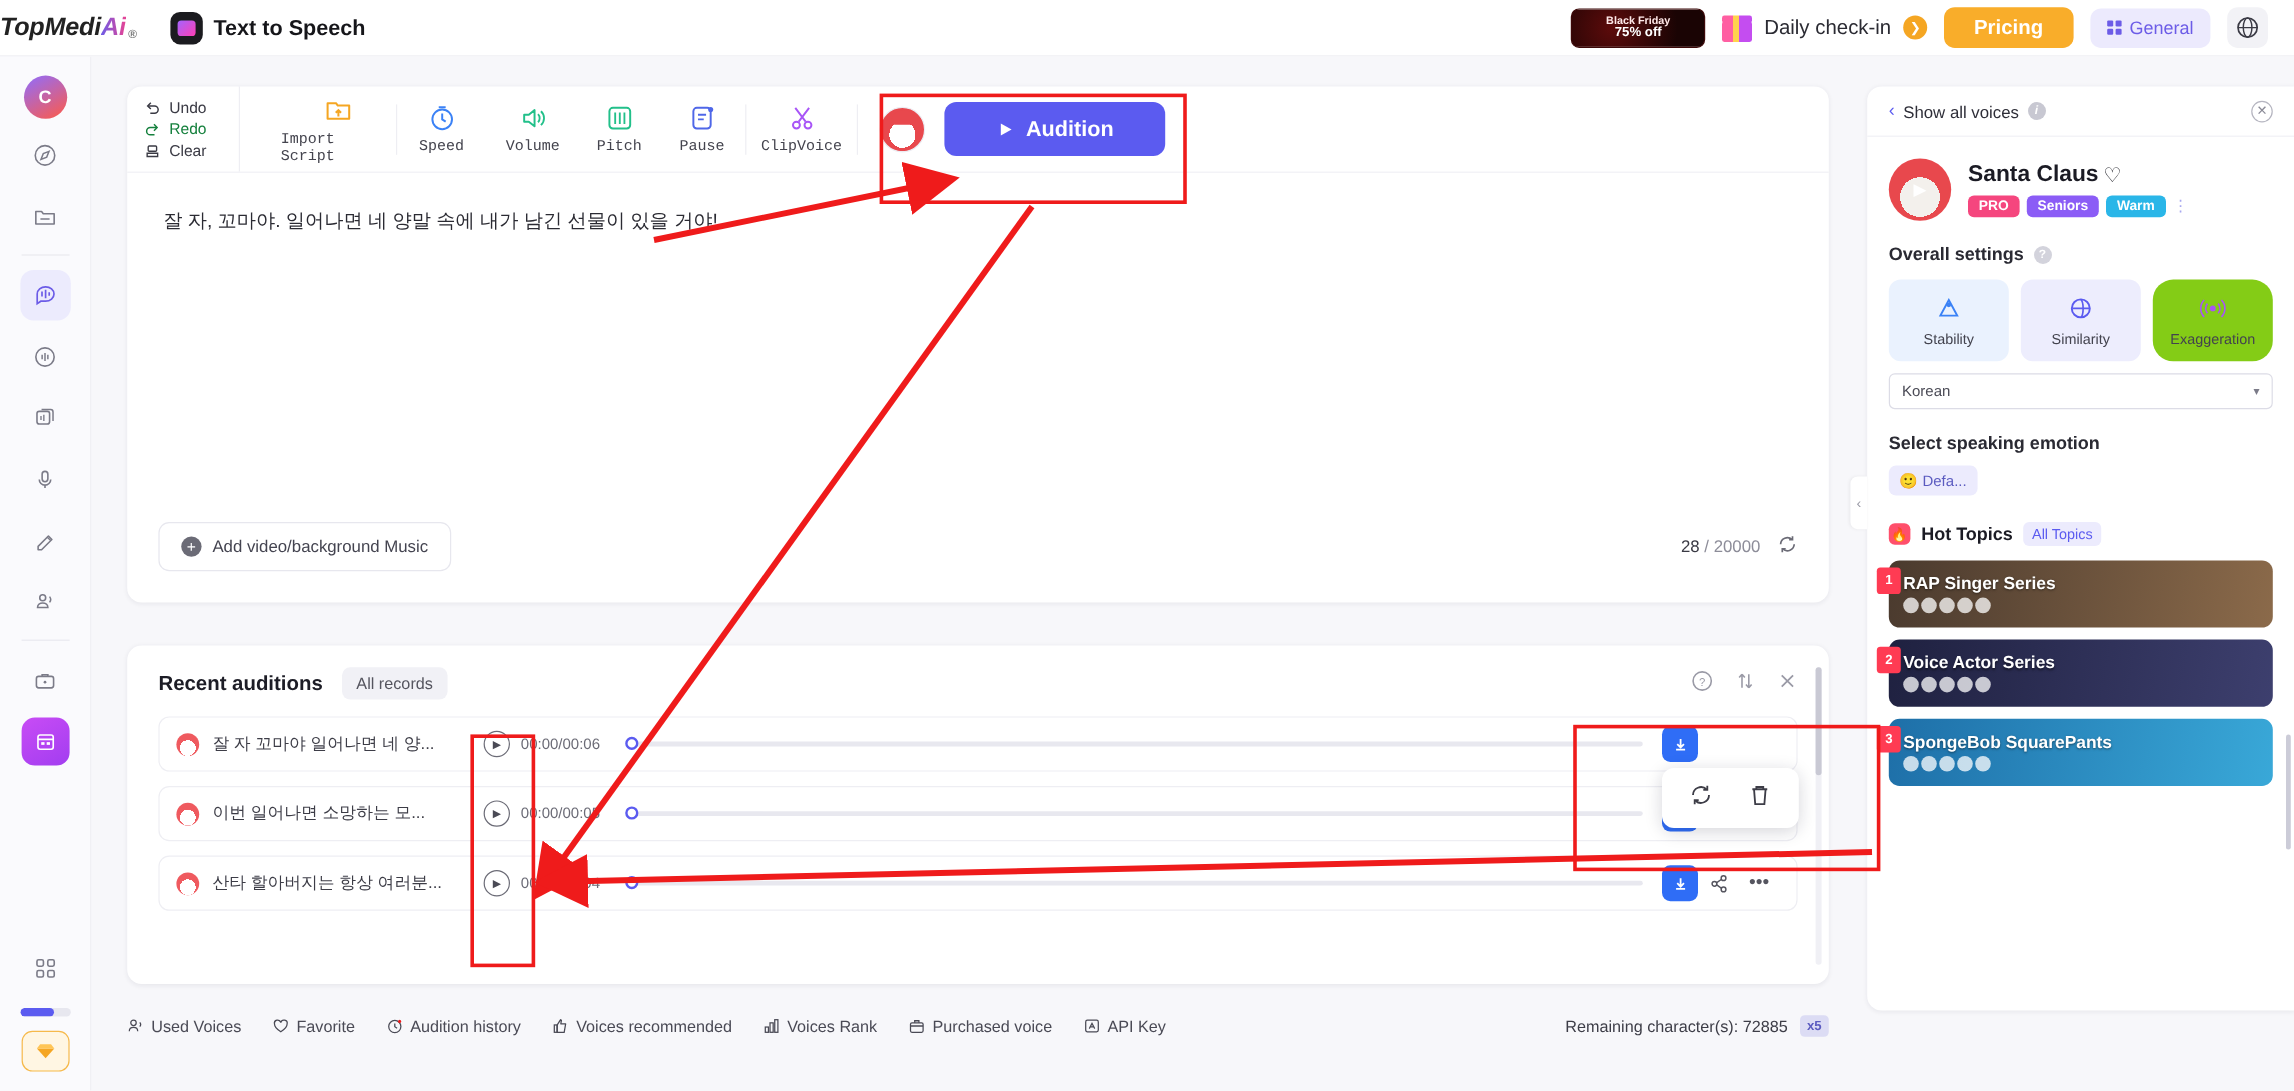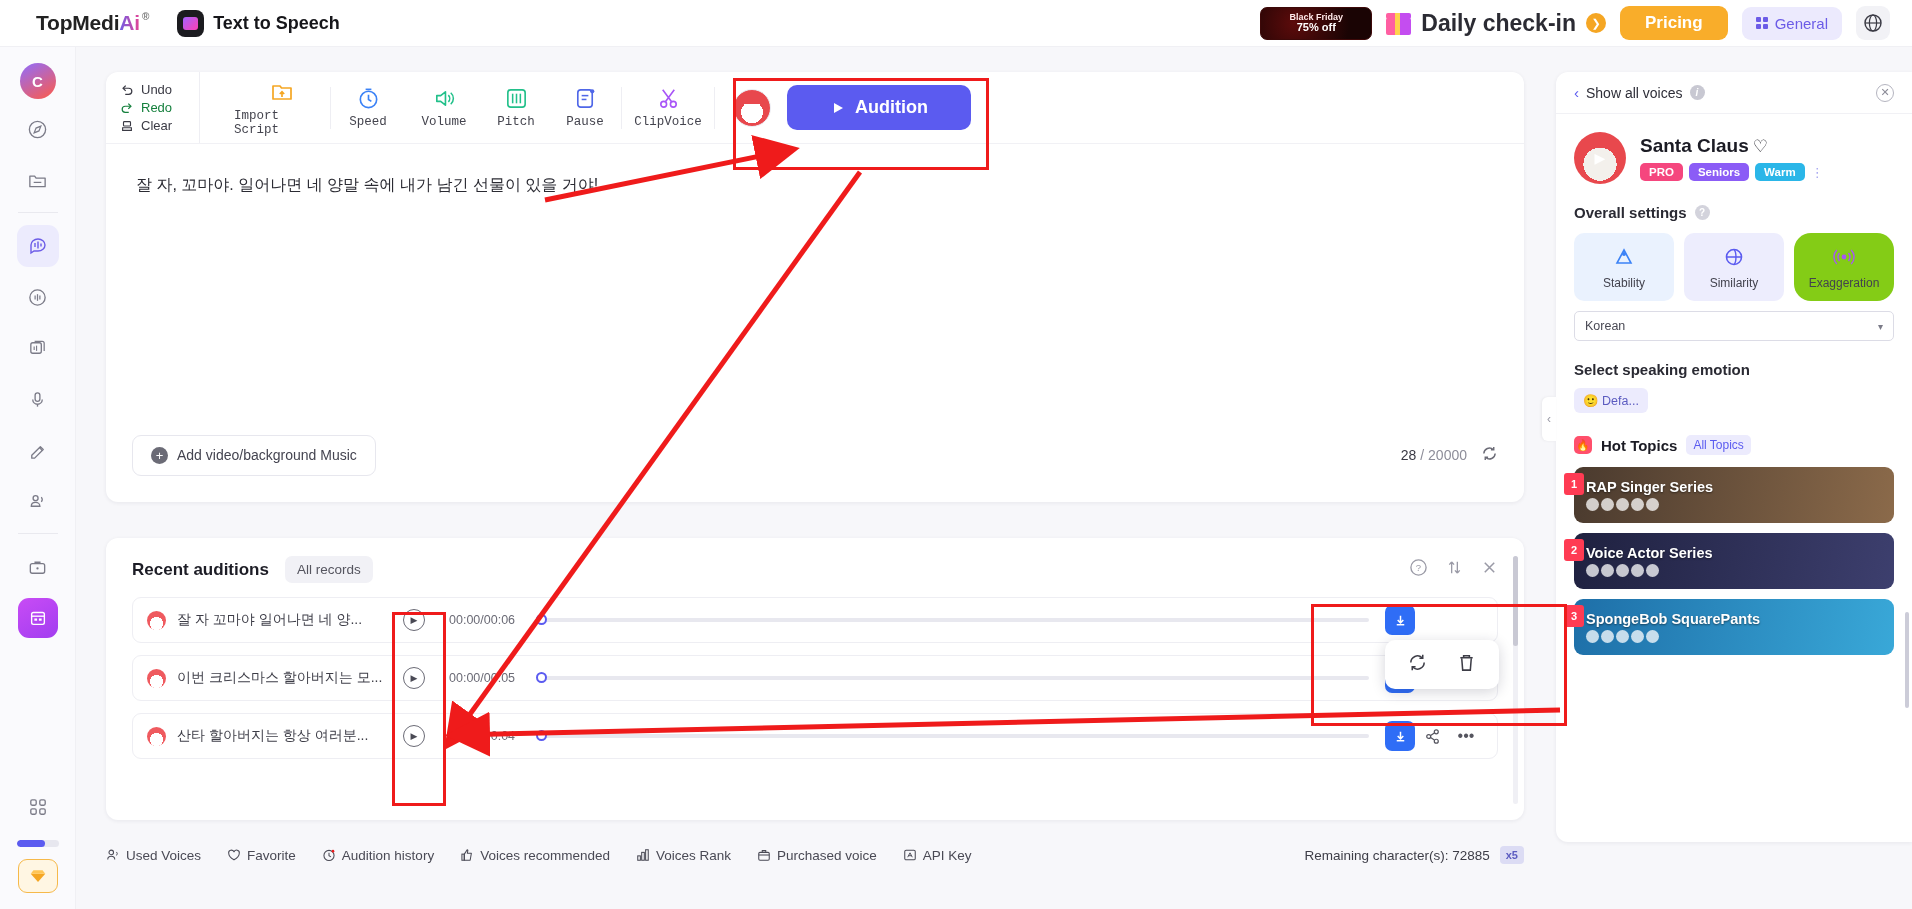--- a/index.html
+++ b/index.html
@@ -9,21 +9,21 @@
     background: #f7f7fa; overflow: hidden;
   }
   .app { position: relative; width: 1912px; height: 909px; }
 
   
   .header {
     position: absolute; top: 0; left: 0; width: 1912px; height: 47px;
     background: #fff; display: flex; align-items: center;
     border-bottom: 1px solid #f0f0f4; z-index: 5;
   }
-  .brand { display: flex; align-items: flex-start; margin-left: 36px; font-size: 21px; font-weight: 700; color: #222; letter-spacing: -0.2px; }
+  .brand { display: flex; align-items: flex-end; font-size: 21px; font-weight: 700; color: #222; letter-spacing: -0.2px; font-style: italic; }
   .brand .ai { background: linear-gradient(90deg,#6c5ce7,#e84393); -webkit-background-clip: text; background-clip: text; color: transparent; font-weight: 800; }
   .brand .reg { font-size: 10px; color: #777; margin-left: 2px; }
   .app-chip { display: flex; align-items: center; gap: 9px; margin-left: 28px; }
   .app-chip .sq {
     width: 27px; height: 27px; border-radius: 8px; background: #1b1b1f;
     display: flex; align-items: center; justify-content: center;
   }
   .app-chip .sq i { display:block; width:15px; height:13px; border-radius:3px;
     background: linear-gradient(135deg,#a463ff,#ff3fb4); }
   .app-chip .t { font-size: 18px; font-weight: 700; color: #16161a; }
@@ -35,21 +35,21 @@
     align-items: center; justify-content: center; color: #fff; line-height: 1.05;
   }
   .bf-badge .l1 { font-size: 9px; font-weight: 700; color: #ffe9e9; }
   .bf-badge .l2 { font-size: 11px; font-weight: 800; }
   .checkin { display: flex; align-items: center; gap: 10px; }
   .gift { width: 25px; height: 24px; position: relative; }
   .gift:before { content:""; position:absolute; left:0; top:7px; width:25px; height:17px; border-radius:2px;
      background: linear-gradient(90deg,#ff5fa2 0 38%, #ffd24d 38% 58%, #c44df0 58% 100%); }
   .gift:after { content:""; position:absolute; left:0; top:2px; width:25px; height:6px; border-radius:2px;
      background: linear-gradient(90deg,#ff5fa2 0 38%, #ffd24d 38% 58%, #c44df0 58% 100%); }
-  .checkin .label { font-size: 23px; font-weight: 700; color: #2b2b33; }
+  .checkin .label { font-size: 17px; font-weight: 400; color: #2b2b33; }
   .arrow-circ { width: 20px; height: 20px; border-radius: 50%; background: #f5a623; color:#fff;
       font-size: 11px; display:flex; align-items:center; justify-content:center; }
   .pricing-btn { background: #f9ad2a; color: #fff; font-size: 17px; font-weight: 600;
       border-radius: 9px; padding: 7px 25px; border: none; cursor: pointer; }
   .general-btn { background: #eceafd; color: #6c5ce7; font-size: 15px; font-weight: 500;
       border-radius: 9px; padding: 8px 14px; display: flex; align-items: center; gap: 7px; cursor: pointer; }
   .grid4 { display:grid; grid-template-columns:1fr 1fr; gap:2px; }
   .grid4 i { width:5px;height:5px;background:#6c5ce7;border-radius:1px;display:block; }
   .globe-btn { width: 34px; height: 34px; border-radius: 9px; background: #f2f2f6;
       display: flex; align-items: center; justify-content: center; cursor: pointer; }
@@ -118,21 +118,21 @@
   .rh-icons { margin-left:auto; display:flex; align-items:center; gap: 18px; color:#9a9aa6; }
   .rows { margin-top: 14px; padding: 0 26px; display:flex; flex-direction:column; gap: 12px; }
   .arow { height: 46px; border: 1px solid #eeeef3; border-radius: 9px; display:flex; align-items:center;
       padding: 0 14px; }
   .mini-santa { width: 19px; height: 19px; border-radius:50%; position:relative;
       background: radial-gradient(circle at 50% 65%, #fff 0 42%, #ef5a5f 42% 100%); }
   .arow .rtext { font-size: 14px; color:#3d3d47; margin-left: 11px; width: 212px;
       white-space:nowrap; overflow:hidden; text-overflow:ellipsis; }
   .play-c { width: 22px; height: 22px; border-radius:50%; border:1.5px solid #6b6b76; color:#4a4a55;
       display:flex; align-items:center; justify-content:center; margin-left: 14px; cursor:pointer; font-size:9px; }
-  .tcode { font-size: 12.5px; color:#6b6b76; margin-left: 24px; width: 76px; }
+  .tcode { font-size: 12.5px; color:#6b6b76; margin-left: 9px; width: 76px; }
   .track { flex: 1; height: 4px; background: #e8e8ef; border-radius: 3px; margin: 0 16px; position:relative; }
   .track .knob { position:absolute; left:-5px; top:-4px; width:11px;height:11px;border-radius:50%;
       border:2px solid #5b5bf0; background:#fff; }
   .dl-btn { width: 30px; height: 30px; border-radius: 7px; background: #2f6df6; color:#fff;
       display:flex; align-items:center; justify-content:center; cursor:pointer; }
   .act-ic { width: 34px; display:flex; align-items:center; justify-content:center; color:#55555f; cursor:pointer; }
   .rc-scroll { position:absolute; right: 6px; top: 18px; width: 5px; height: 248px; background:#f0f0f5; border-radius:3px;}
   .rc-scroll i { display:block; width:5px; height:90px; background:#c9c9d4; border-radius:3px; }
 
   
@@ -493,21 +493,21 @@
               <path d="M8 3v7M5 7.5 8 10.5 11 7.5" fill="none" stroke="#fff" stroke-width="1.6"></path>
               <path d="M4 12.5h8" stroke="#fff" stroke-width="1.6"></path>
             </svg>
         </span>
         <span class="act-ic"></span>
         <span class="act-ic"></span>
       </div>
 
       <div class="arow">
         <span class="mini-santa"></span>
-        <span class="rtext">이번 크리스마스 할아버지는 모...</span>
+        <span class="rtext">이번 일어나면 소망하는 모...</span>
         <span class="play-c">▶</span>
         <span class="tcode">00:00/00:05</span>
         <span class="track">
             <i class="knob"></i>
           </span>
         <span class="dl-btn">
           <svg width="15" height="15" viewBox="0 0 16 16">
               <path d="M8 3v7M5 7.5 8 10.5 11 7.5" fill="none" stroke="#fff" stroke-width="1.6"></path>
               <path d="M4 12.5h8" stroke="#fff" stroke-width="1.6"></path>
             </svg>

